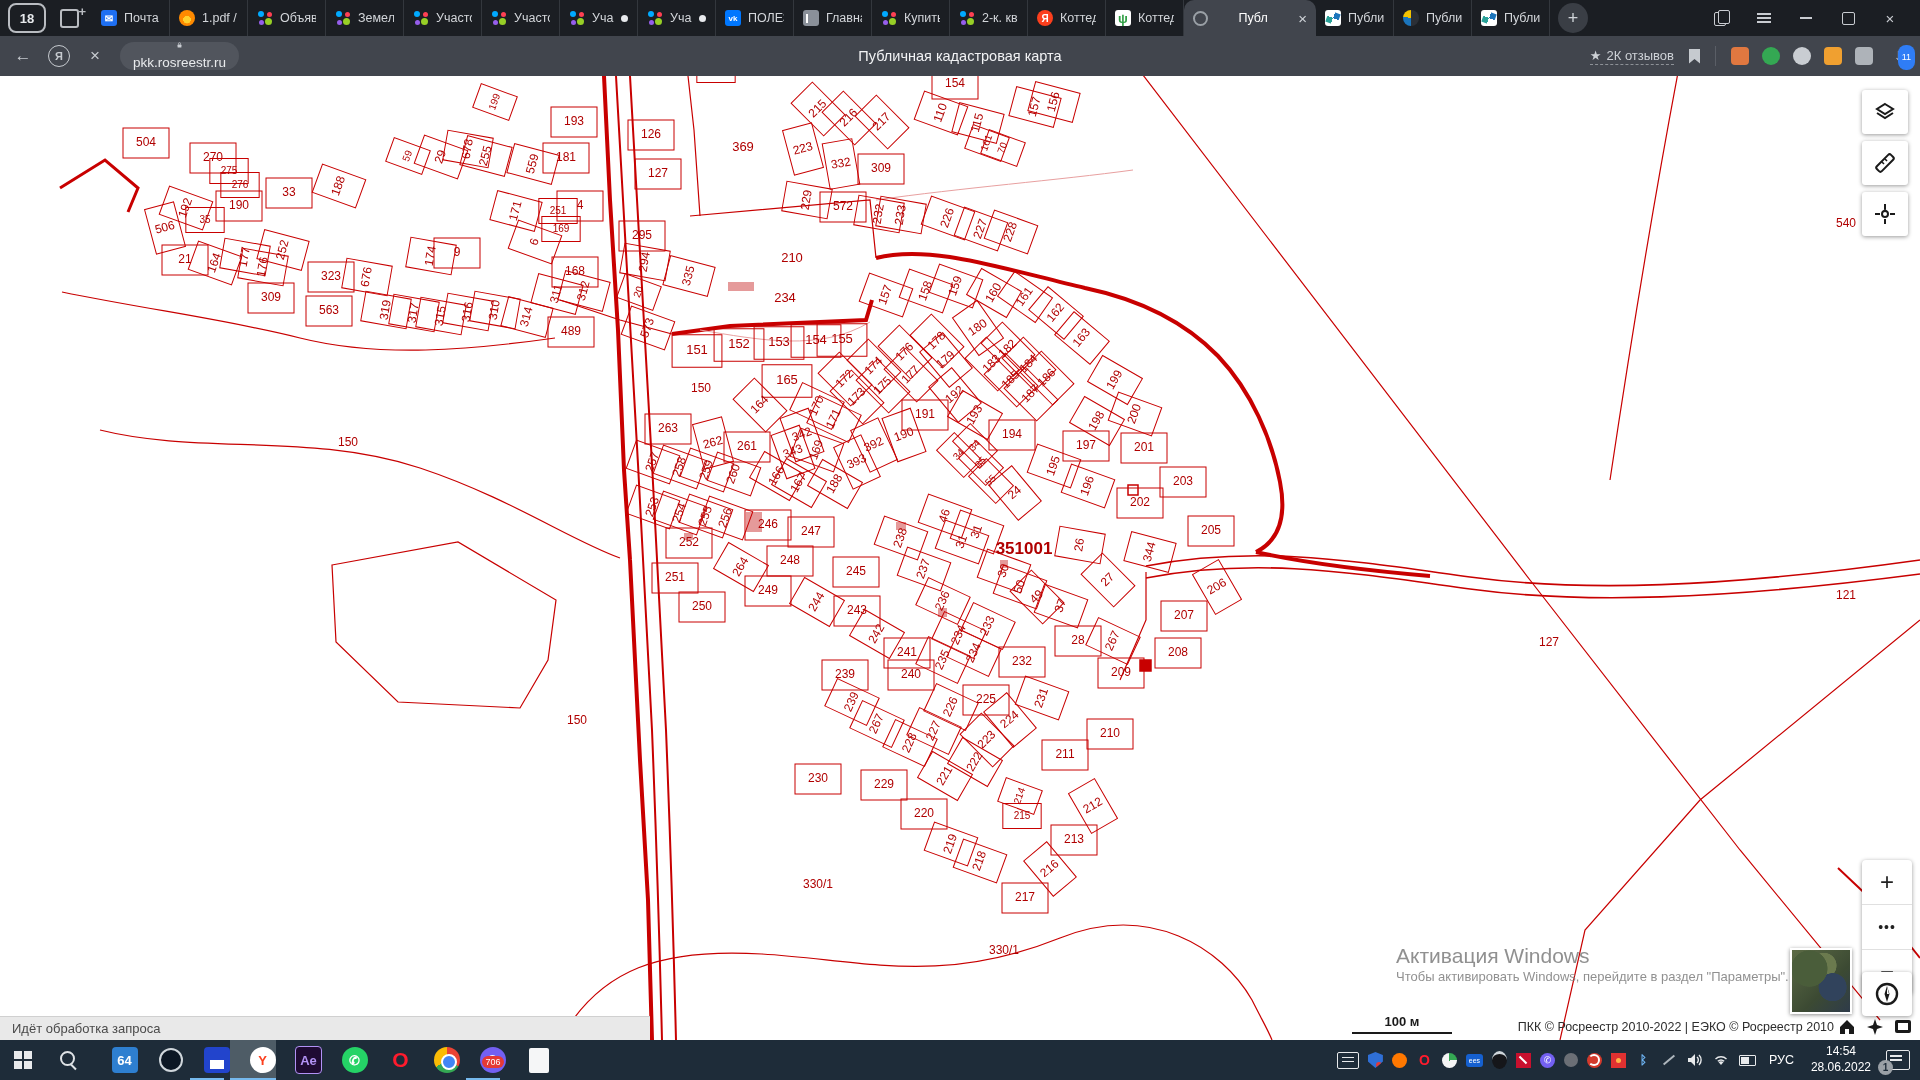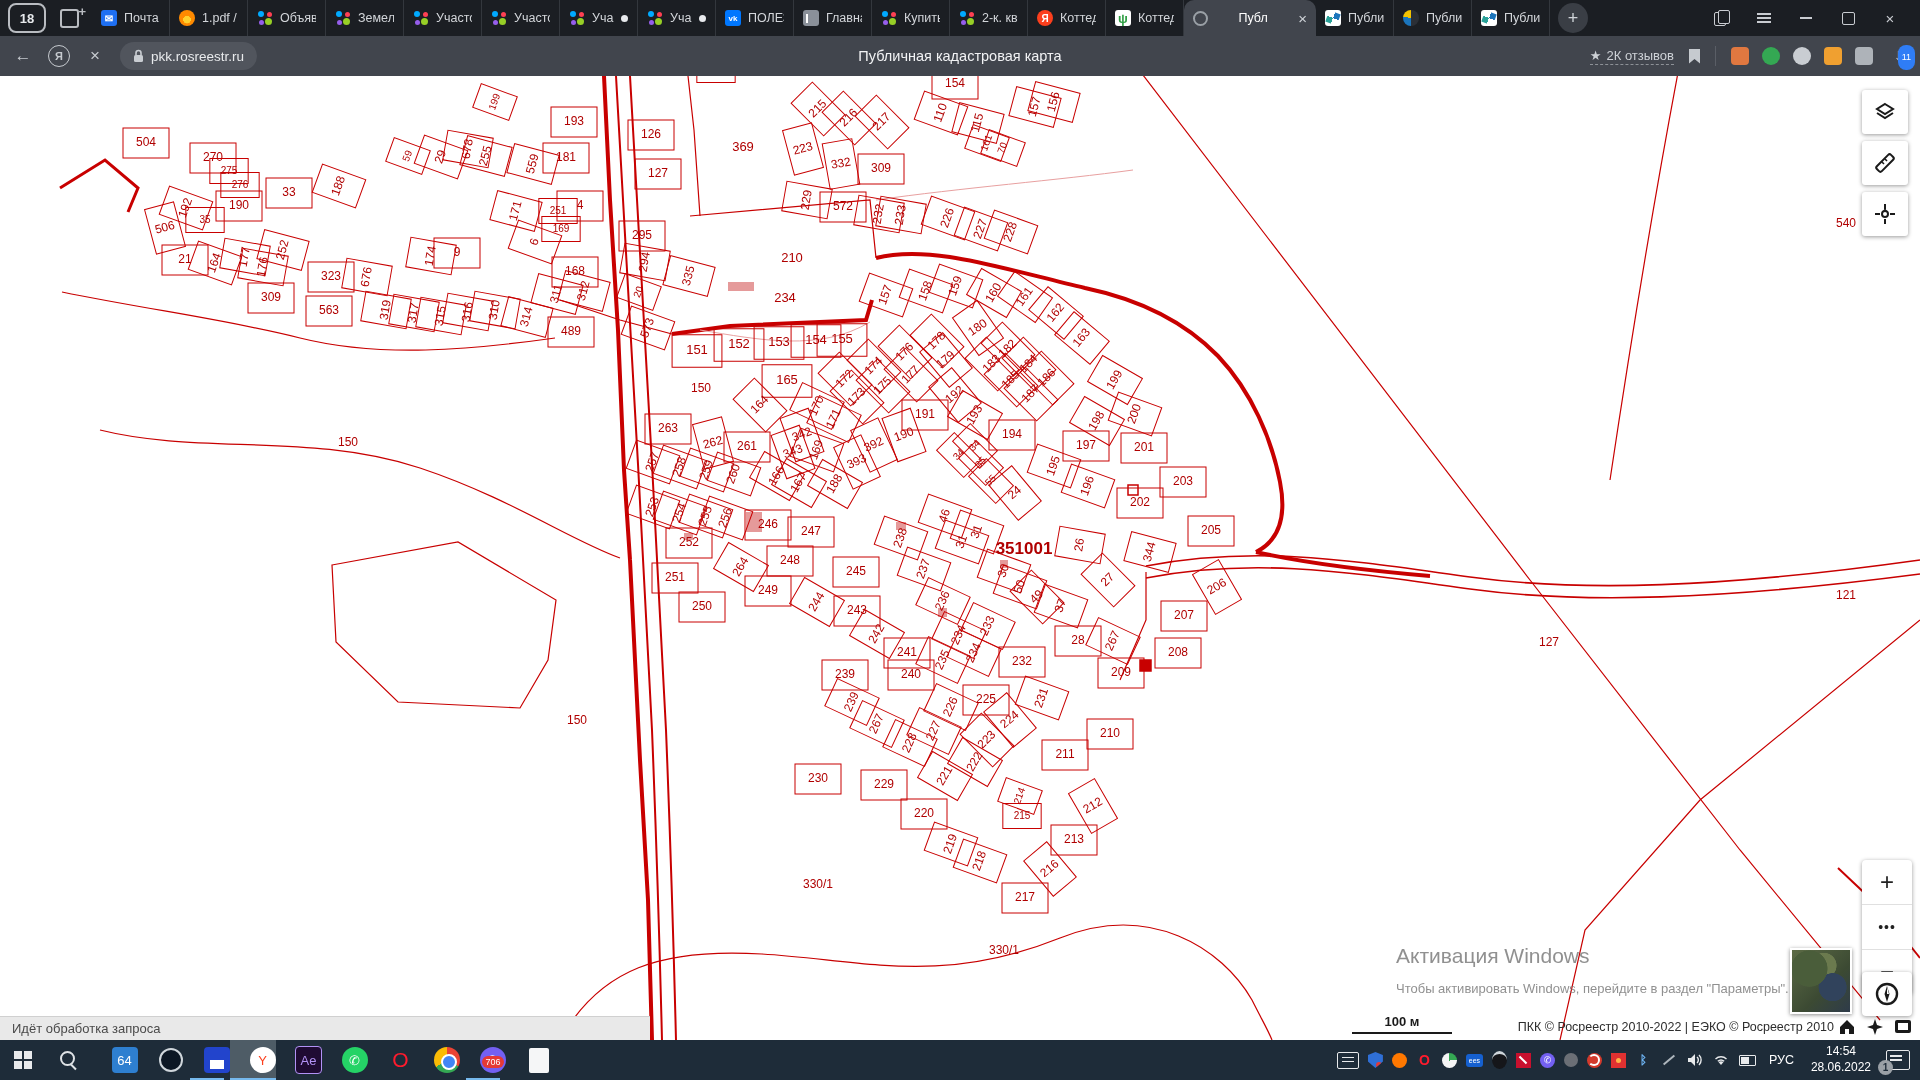--- a/index.html
+++ b/index.html
@@ -54,21 +54,21 @@
   .wc-min i{display:block;width:12px;height:2px;background:#c9ccd1;}
   .wc-max i{display:block;width:11px;height:11px;border:1.8px solid #c9ccd1;border-radius:2px;}
 
   
   .toolbar{position:absolute;top:36px;left:0;right:0;height:40px;background:#41454d;z-index:29;
            display:flex;align-items:center;padding:0 12px;gap:14px;box-sizing:border-box;}
   .tb-icon{color:#c6cacf;font-size:17px;width:22px;text-align:center;}
   .ya-circle{width:20px;height:20px;border:1.8px solid #c6cacf;border-radius:50%;color:#c6cacf;
              font-size:11px;font-weight:bold;display:flex;align-items:center;justify-content:center;}
   .urlpill{background:#51555d;border-radius:14px;height:28px;display:flex;align-items:center;
-           padding:0 13px;gap:7px;color:#e8eaec;font-size:13.5px;}
+           padding:0 13px;gap:7px;color:#e8eaec;font-size:13.5px;flex-direction:column;}
   .page-title{position:absolute;left:50%;transform:translateX(-50%);color:#f1f2f4;font-size:14.5px;white-space:nowrap;}
   .tb-right{margin-left:auto;display:flex;align-items:center;gap:15px;color:#cdd1d6;font-size:13px;}
   .reviews{display:flex;align-items:center;gap:5px;border-bottom:1px dashed #8d9197;padding-bottom:1px;}
   .flag{width:11px;height:15px;background:#c6cacf;clip-path:polygon(0 0,100% 0,100% 100%,50% 70%,0 100%);}
   .ext{width:18px;height:18px;border-radius:4px;display:inline-block;}
   .dl-wrap{position:relative;width:20px;height:20px;color:#c6cacf;font-size:16px;text-align:center;}
   .dl-badge{position:absolute;right:-7px;bottom:-4px;background:#2f7df6;color:#fff;font-size:9px;
             border-radius:8px;padding:8px 4px;line-height:1;}
   .tb-sep{width:1px;height:20px;background:#5a5e66;}
 
@@ -101,41 +101,41 @@
                  radial-gradient(circle at 70% 60%,#31435c 0 25%,transparent 26%),
                  radial-gradient(circle at 55% 25%,#6b7a4e 0 22%,transparent 23%),
                  linear-gradient(135deg,#5c6b45,#3c4a33 60%,#2e3b4a);z-index:5;}
 
   .watermark{position:absolute;left:70px;top:876px;display:flex;align-items:center;gap:18px;
       color:rgba(40,40,70,.08);z-index:2;}
   .watermark .wm-text{font-size:48px;font-weight:bold;letter-spacing:2px;}
 
   .activation{position:absolute;left:1396px;top:868px;width:400px;color:rgba(125,125,125,.85);z-index:2;}
   .activation .a1{font-size:21px;}
-  .activation .a2{font-size:13px;margin-top:13px;white-space:nowrap;overflow:hidden;width:392px;}
+  .activation .a2{font-size:13px;margin-top:1px;white-space:nowrap;overflow:hidden;width:392px;}
 
   .scalebar{position:absolute;left:1352px;top:938px;width:100px;text-align:center;z-index:4;}
   .scalebar .st{font-size:13px;color:#1a1a1a;font-weight:bold;}
   .scalebar .sl{height:2px;background:#1a1a1a;margin-top:3px;}
 
   .attribution{position:absolute;right:86px;top:944px;font-size:12.5px;color:#2d2d2d;z-index:4;}
   .attr-icons{position:absolute;right:8px;top:942px;display:flex;gap:10px;z-index:4;}
 
   .statusbar{position:absolute;left:0;top:940px;width:650px;height:24px;background:#e9e9e9;border-top:1px solid #d0d0d0;
       font-size:13px;color:#4a4a4a;line-height:24px;padding-left:12px;box-sizing:border-box;z-index:6;}
 
   
   .taskbar{position:absolute;left:0;top:1040px;width:1920px;height:40px;background:#1e2c39;display:flex;align-items:stretch;z-index:40;}
   .tb-apps{display:flex;}
   .app{width:46px;display:flex;align-items:center;justify-content:center;position:relative;}
   .app.active{background:#4e5c66;}
   .app .uline{position:absolute;left:6px;right:6px;bottom:0;height:2.5px;background:#76b9ed;}
   .app.active .uline{left:0;right:0;}
   .app .badge{position:absolute;right:2px;bottom:12px;background:#e53935;color:#fff;font-size:9px;border-radius:9px;padding:1.5px 3.5px;line-height:1;}
-  .ai{width:26px;height:26px;border-radius:4px;display:flex;align-items:center;justify-content:center;color:#fff;font-weight:normal;font-size:13px;margin-left:19px;}
+  .ai{width:26px;height:26px;border-radius:4px;display:flex;align-items:center;justify-content:center;color:#fff;font-weight:bold;font-size:13px;margin-left:19px;}
   .tb-right-zone{margin-left:auto;display:flex;align-items:center;gap:9px;padding-right:10px;color:#fff;}
   .tray-ico{width:17px;height:17px;display:flex;align-items:center;justify-content:center;font-size:10px;color:#fff;}
   .clock{text-align:center;font-size:12px;line-height:1.3;margin-left:4px;}
   .lang{font-size:12.5px;margin:0 4px;}
   .notif{position:relative;width:22px;height:18px;border:1.6px solid #e8eaec;border-radius:2px;margin-left:6px;}
   .notif i{position:absolute;left:3px;width:12px;height:1.5px;background:#e8eaec;}
   .notif i:nth-child(1){top:4px;} .notif i:nth-child(2){top:8px;}
   .notif .nb{position:absolute;left:-9px;bottom:-6px;width:15px;height:15px;border-radius:50%;background:#9aa0a6;
       color:#1e2c39;font-size:10px;display:flex;align-items:center;justify-content:center;font-weight:bold;}
   .start{display:grid;grid-template-columns:8px 8px;grid-template-rows:8px 8px;gap:1.5px;}

